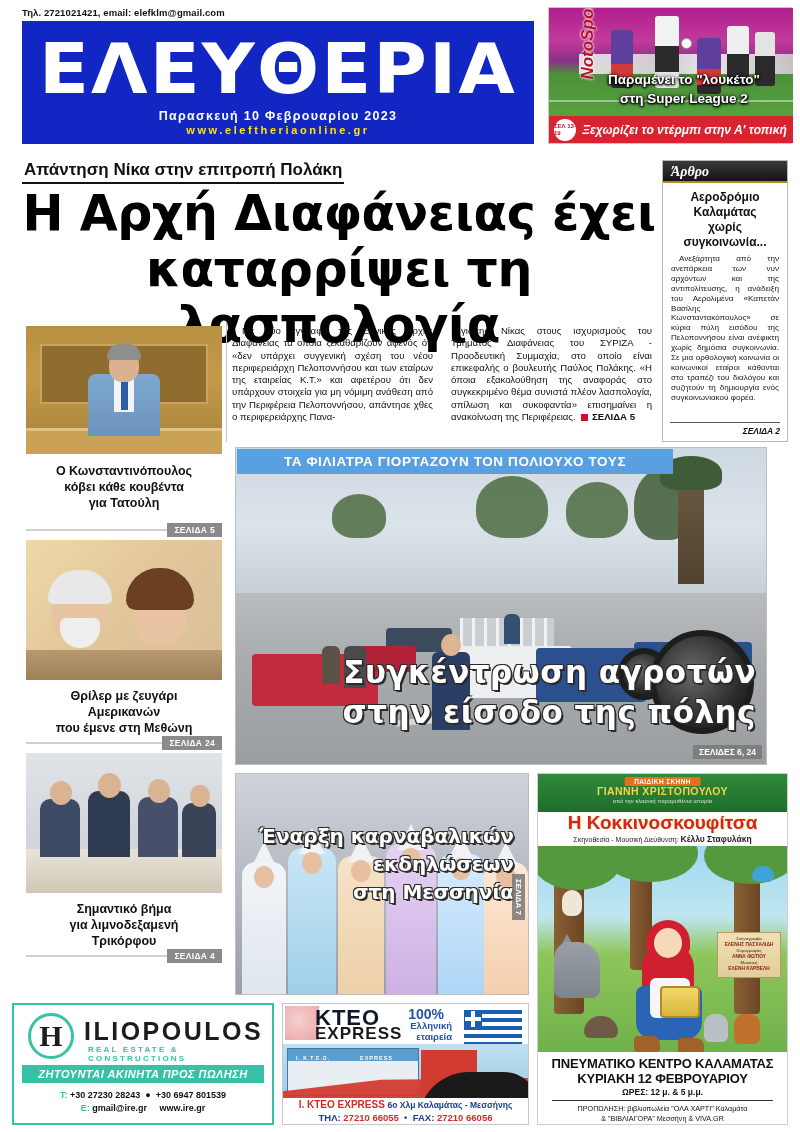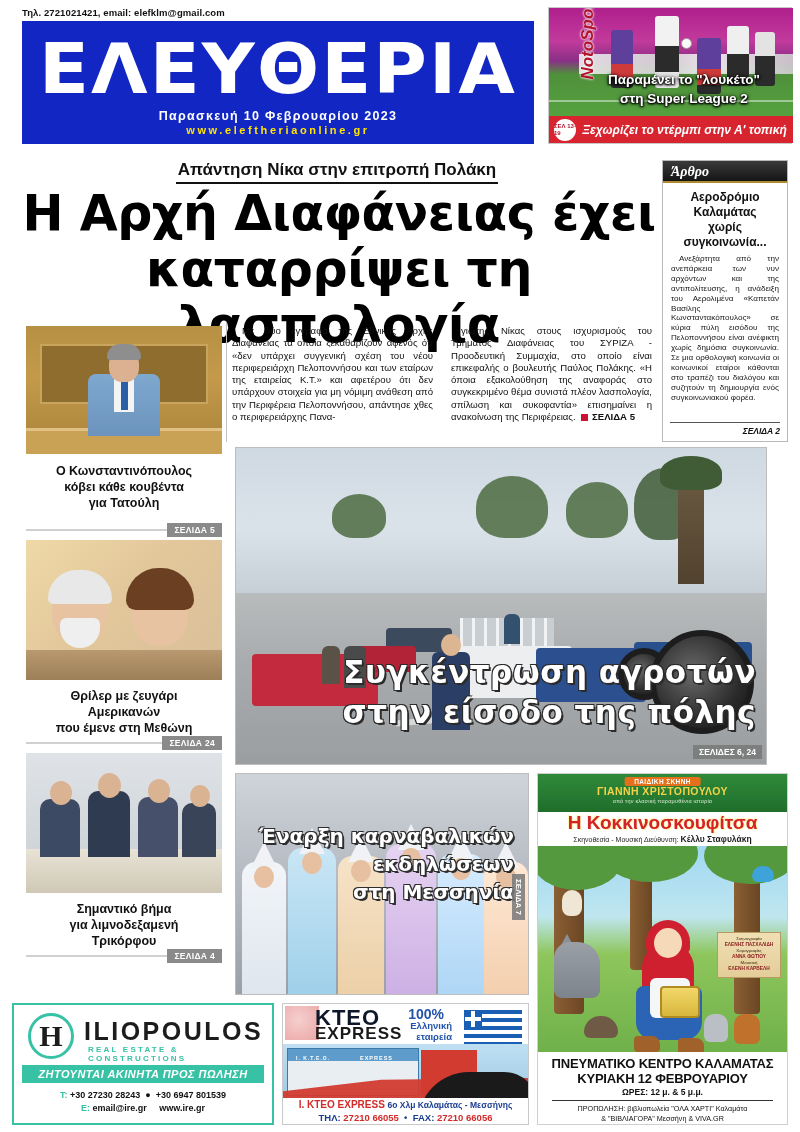--- a/index.html
+++ b/index.html
@@ -99,21 +99,21 @@
     line-height: 7px;
   }
   .sport-bottom .txt {
     flex: 1; text-align: center; color: #fff; font-weight: bold;
     font-style: italic; font-size: 12px; padding-right: 6px;
   }
 
   
   .kicker {
     position: absolute; left: 22px; top: 160px; width: 630px;
-    text-align: center; font-size: 17px; font-weight: bold; color: #111;
+    font-size: 17px; font-weight: bold; color: #111;
     padding-bottom: 3px;
   }
   .kicker span { border-bottom: 2px solid #111; padding: 0 2px 3px; }
   .headline {
     position: absolute; left: 22px; top: 186px; width: 634px;
     text-align: center; color: #000;
     font-family: "DejaVu Sans", sans-serif;
     font-size: 49px; font-weight: bold; line-height: 56px;
     letter-spacing: -.4px;
   }
@@ -637,20 +637,21 @@
     <div class="truck tr-white"></div>
     <div class="truck tr-blue"></div>
     <div class="truck tr-blue2"></div>
     <div class="person pe3"></div>
     <div class="person pe2"></div>
     <div class="person pe4"></div>
     <div class="person pe1"></div>
     <div class="pe1h"></div>
     <div class="tractor-wheel tw2"></div>
     <div class="tractor-wheel tw1"></div>
+    <div class="main-banner">ΤΑ ΦΙΛΙΑΤΡΑ ΓΙΟΡΤΑΖΟΥΝ ΤΟΝ ΠΟΛΙΟΥΧΟ ΤΟΥΣ</div>
     <div class="main-title">
       <div>Συγκέντρωση αγροτών</div>
       <div>στην είσοδο της πόλης</div>
     </div>
     <div class="main-tag">ΣΕΛΙΔΕΣ 6, 24</div>
   </div>
 
   <div class="photo ph-carn">
     <div class="carn-bg"></div>
     <div class="carn-f cf1"></div>
@@ -741,21 +742,21 @@
     <div class="ilio-strip">ΖΗΤΟΥΝΤΑΙ ΑΚΙΝΗΤΑ ΠΡΟΣ ΠΩΛΗΣΗ</div>
     <div class="ilio-contact">
       <div>
         <span class="lbl">T:</span>
         <b>+30 27230 28243</b>
         &nbsp;●&nbsp;
         <b>+30 6947 801539</b>
       </div>
       <div>
         <span class="lbl">E:</span>
-        <b>email@ire.gr</b>
+        <b>gmail@ire.gr</b>
         &nbsp;&nbsp;&nbsp;
         <b>www.ire.gr</b>
       </div>
     </div>
   </div>
 
   <div class="ad-kteo">
     <div class="kteo-head">
       <div class="kteo-map"></div>
       <div class="kteo-k">ΚΤΕΟ</div>

